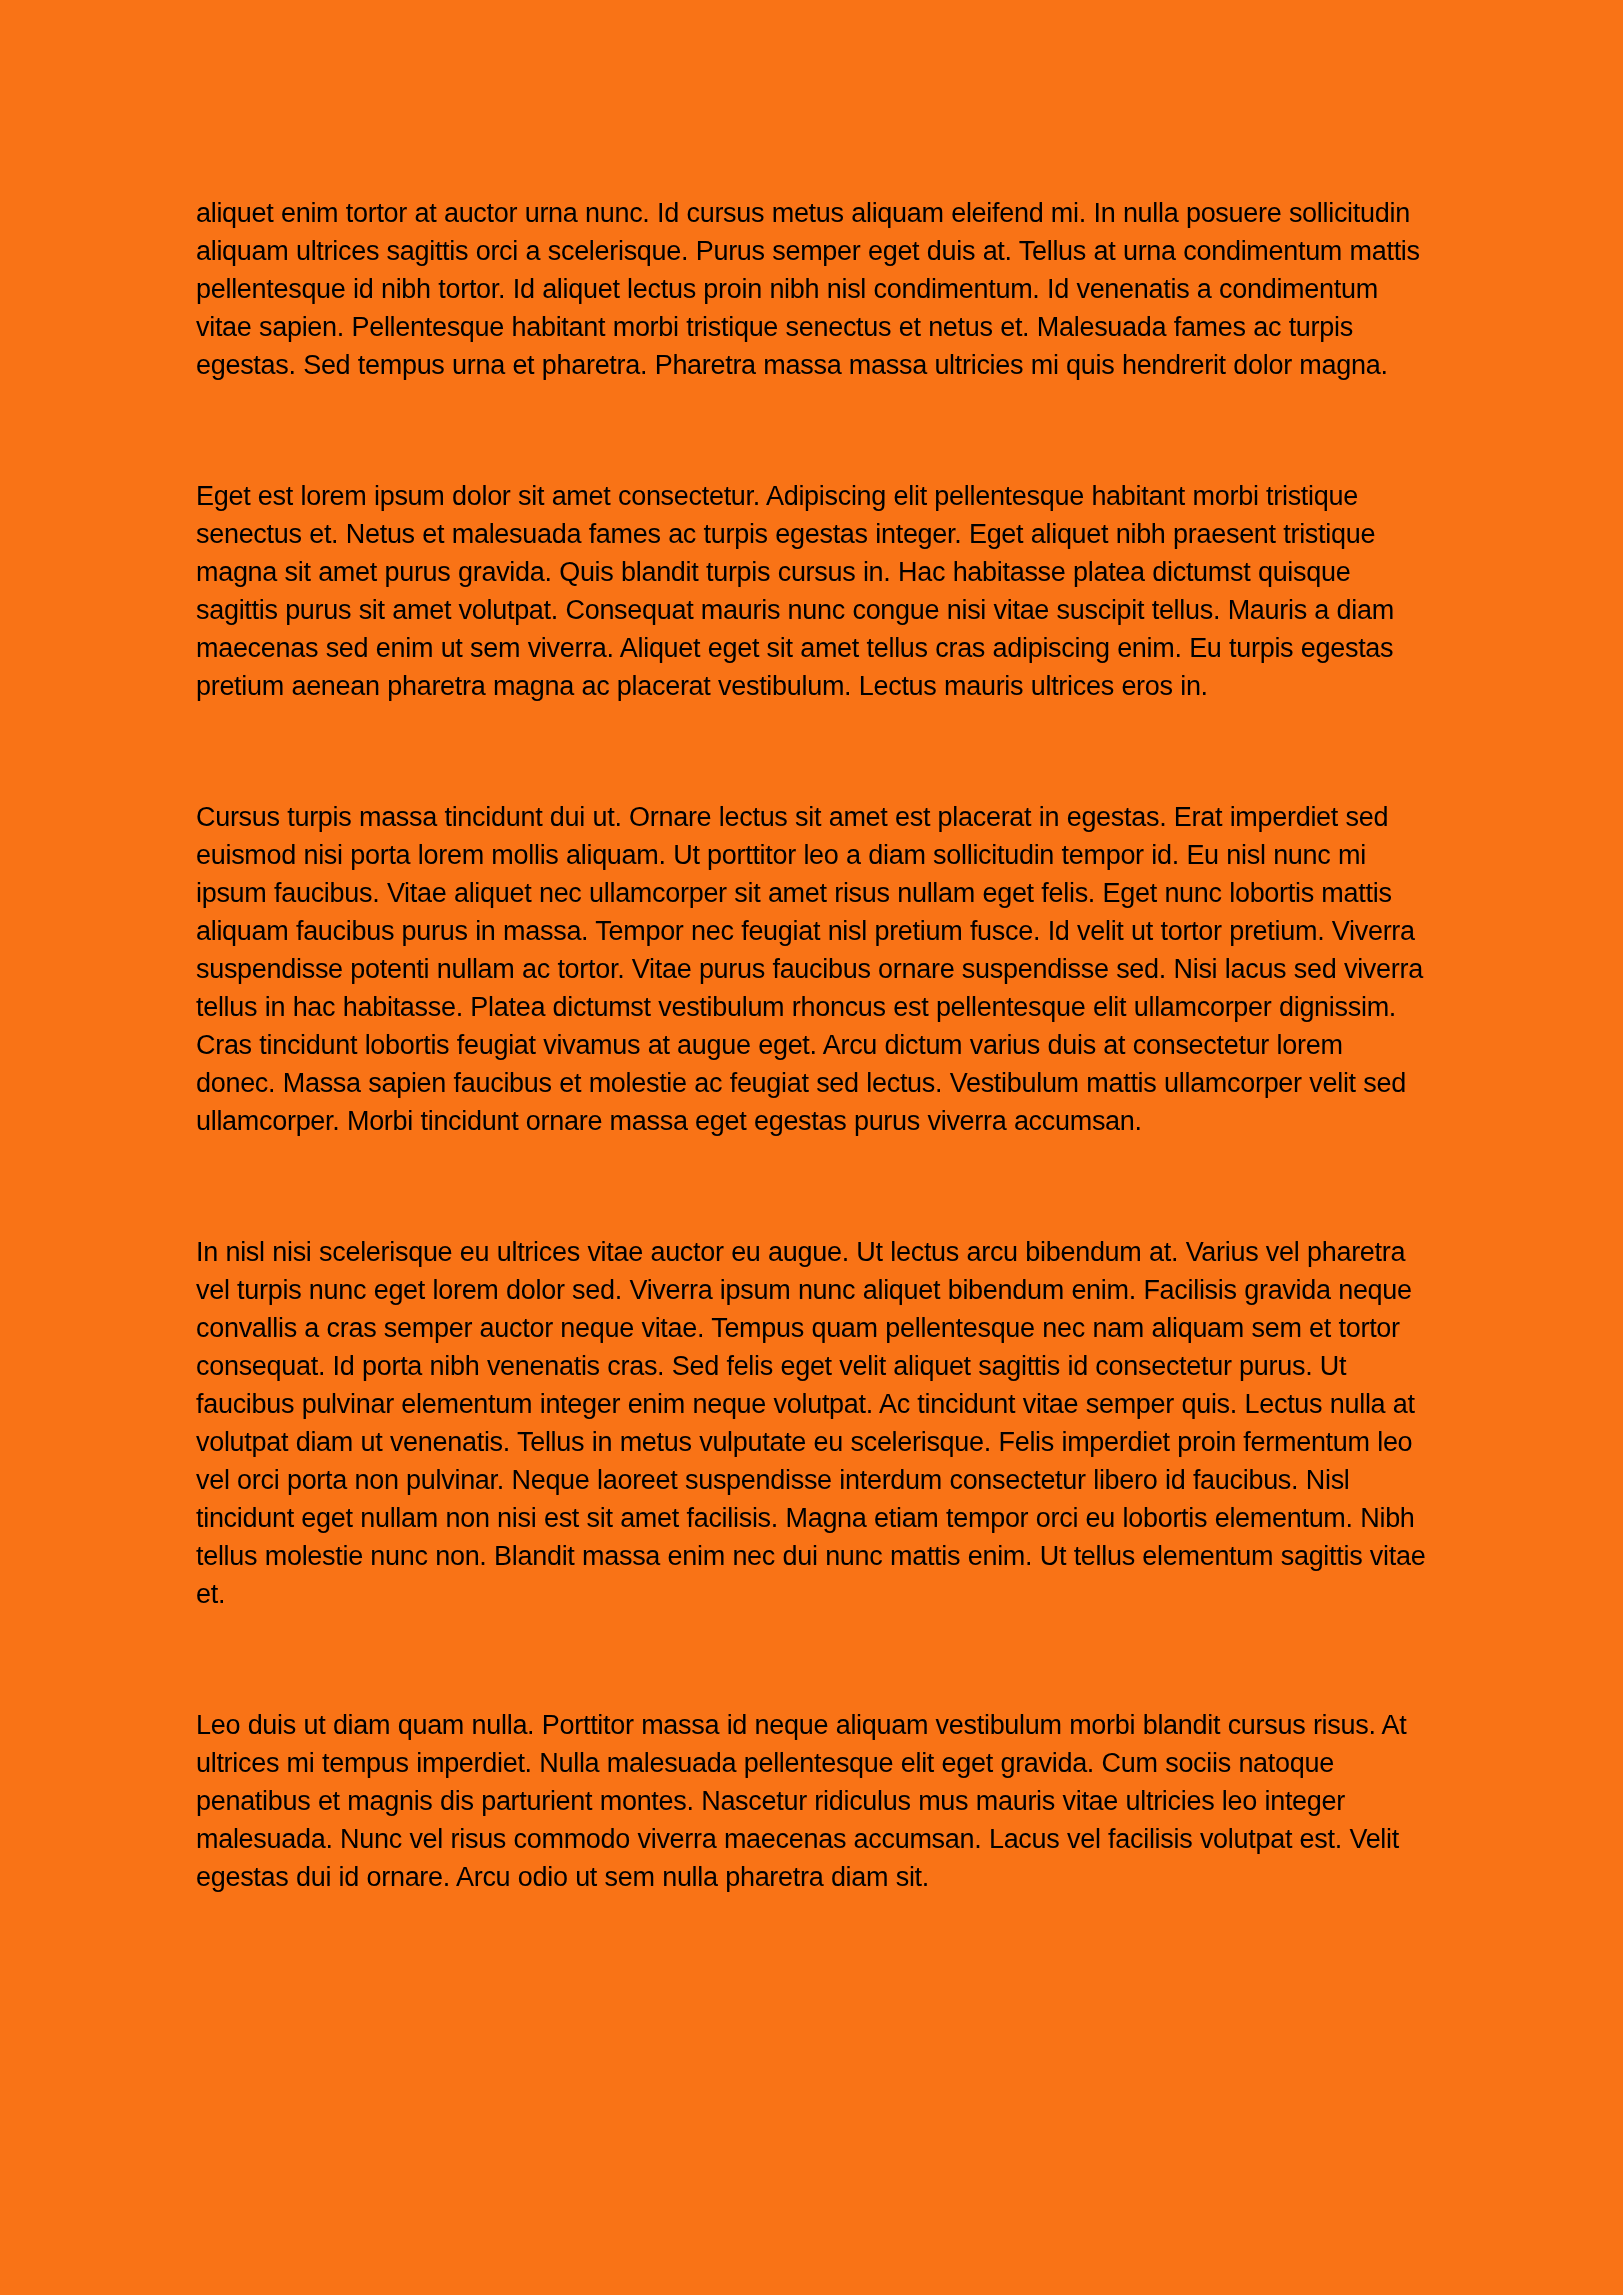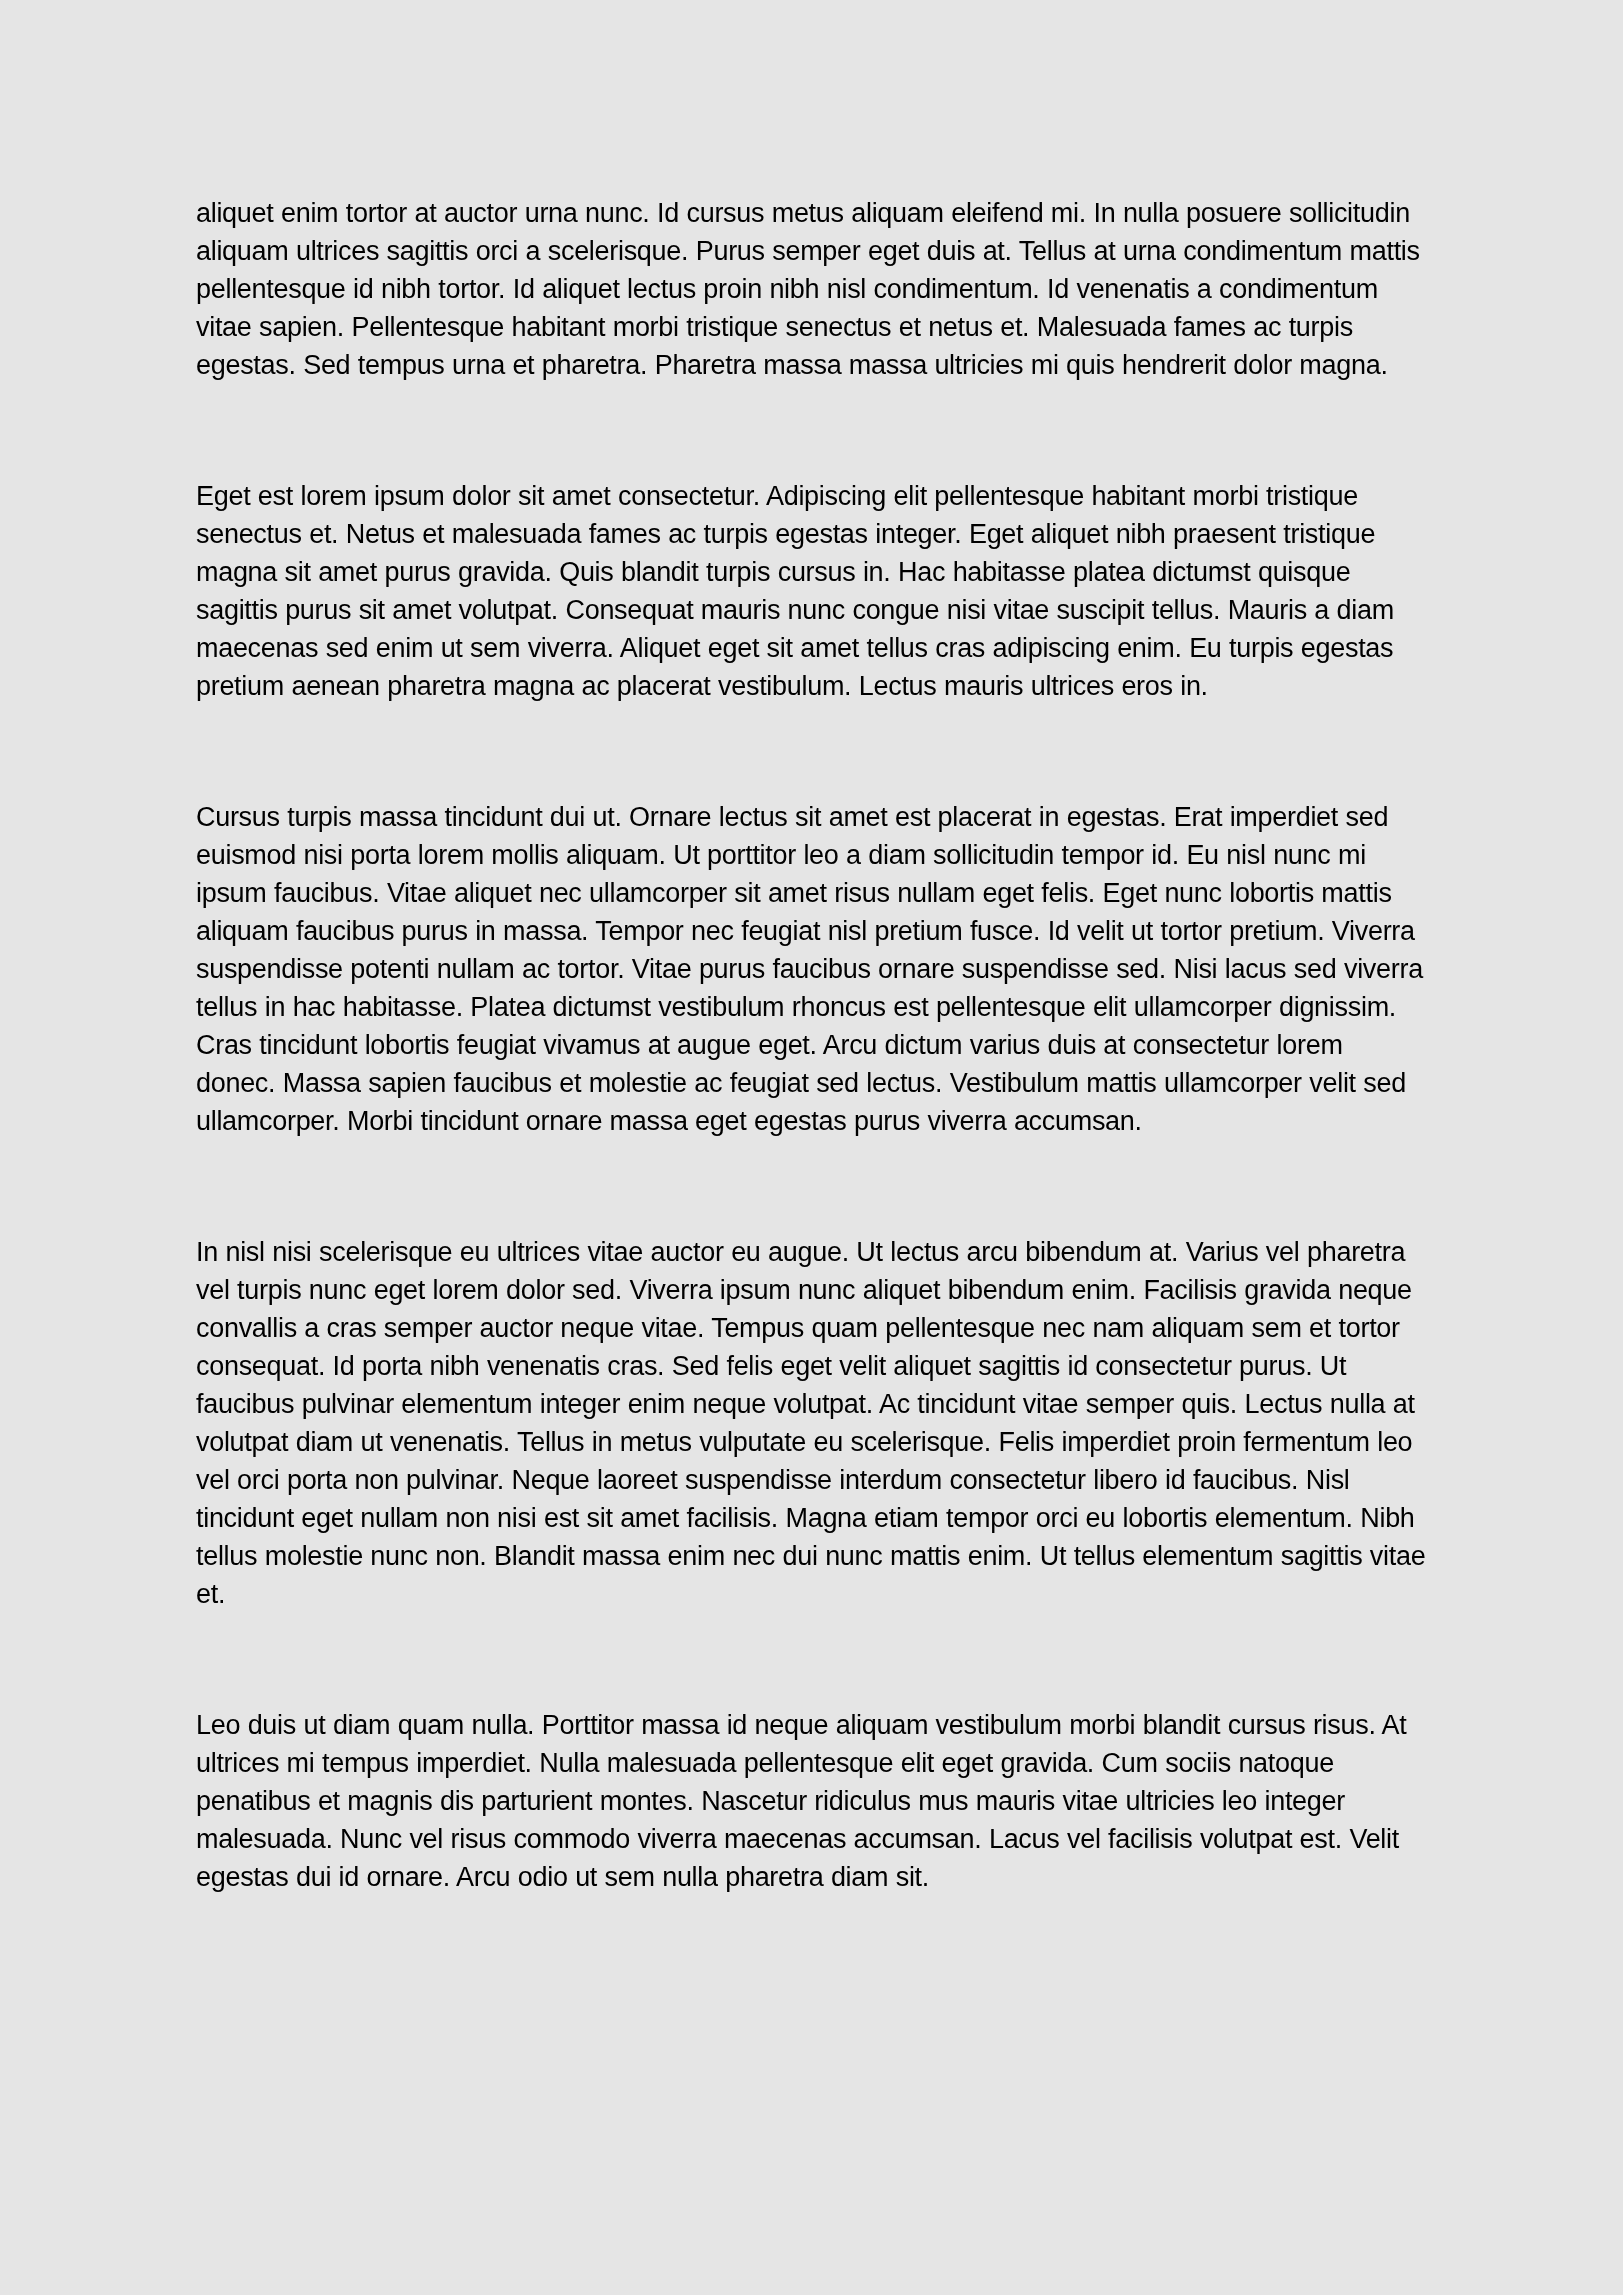--- a/index.html
+++ b/index.html
@@ -10,21 +10,21 @@
   body {
     width: 1623px;
     height: 2295px;
     position: relative;
   }
   .page {
     box-sizing: border-box;
     width: 1623px;
     height: 2295px;
     padding: 194px 196px 0 196px;
-    background: #e5e5e5;
+    background: #f97316;
     color: #000000;
     font-family: "Liberation Sans", "DejaVu Sans", sans-serif;
     font-size: 27px;
     line-height: 38px;
     letter-spacing: -0.3px;
     text-align: left;
   }
   .page p {
     margin: 0 0 93px 0;
     padding: 0;

